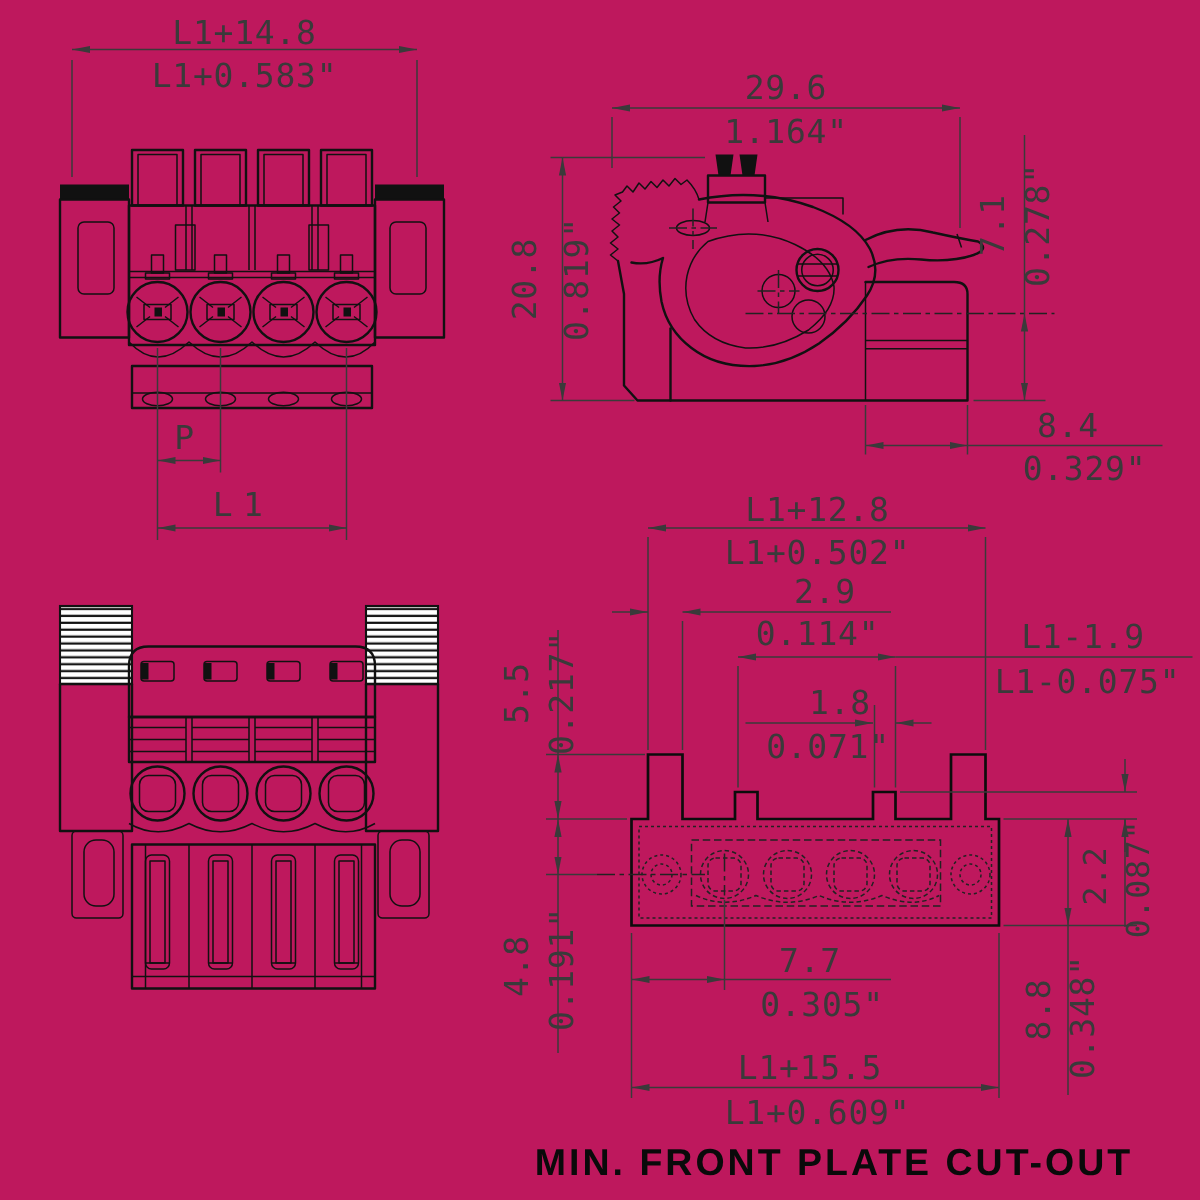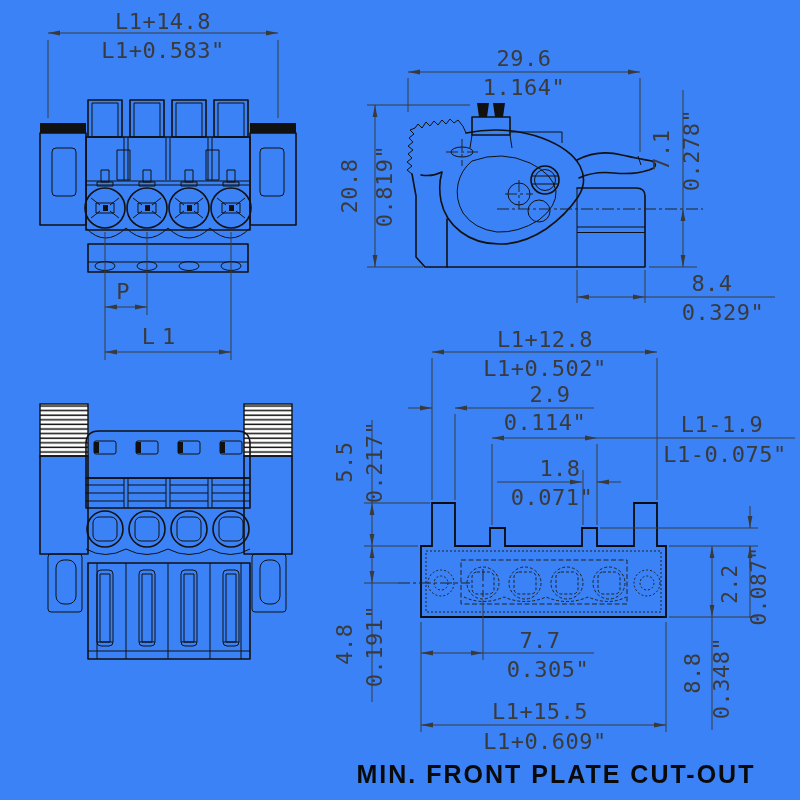--- a/index.html
+++ b/index.html
@@ -1,16 +1,16 @@
 <!DOCTYPE html>
 <html><head>
 <meta charset="utf-8">
 <style>
   html,body{margin:0;padding:0;background:#ffffff;}
-  .stage{position:relative;width:800px;height:800px;background:#3b82f6;overflow:hidden;}
+  .stage{position:relative;width:800px;height:800px;background:#be185d;overflow:hidden;}
   svg{position:absolute;left:0;top:0;}
   .part{stroke:#111;stroke-width:1.6;fill:none;stroke-linejoin:round;stroke-linecap:round;}
   .partthin{stroke:#111;stroke-width:1;fill:none;stroke-linejoin:round;}
   .fillk{fill:#111;stroke:none;}
   .dim{stroke:#3a3a3a;stroke-width:1;fill:none;}
   .hid{stroke:#222;stroke-width:1;fill:none;}
   .cl{stroke:#222;stroke-width:1;fill:none;stroke-dasharray:12 3 3 3;}
   .dimtxt{fill:#3a3a3a;font-family:"DejaVu Sans Mono",monospace;font-size:22px;letter-spacing:0.5px;}
   .dimtxt.small{font-size:21px;}
   .caption{fill:#0a0a0a;font-family:"Liberation Sans",sans-serif;font-size:25px;font-weight:bold;letter-spacing:2px;}

